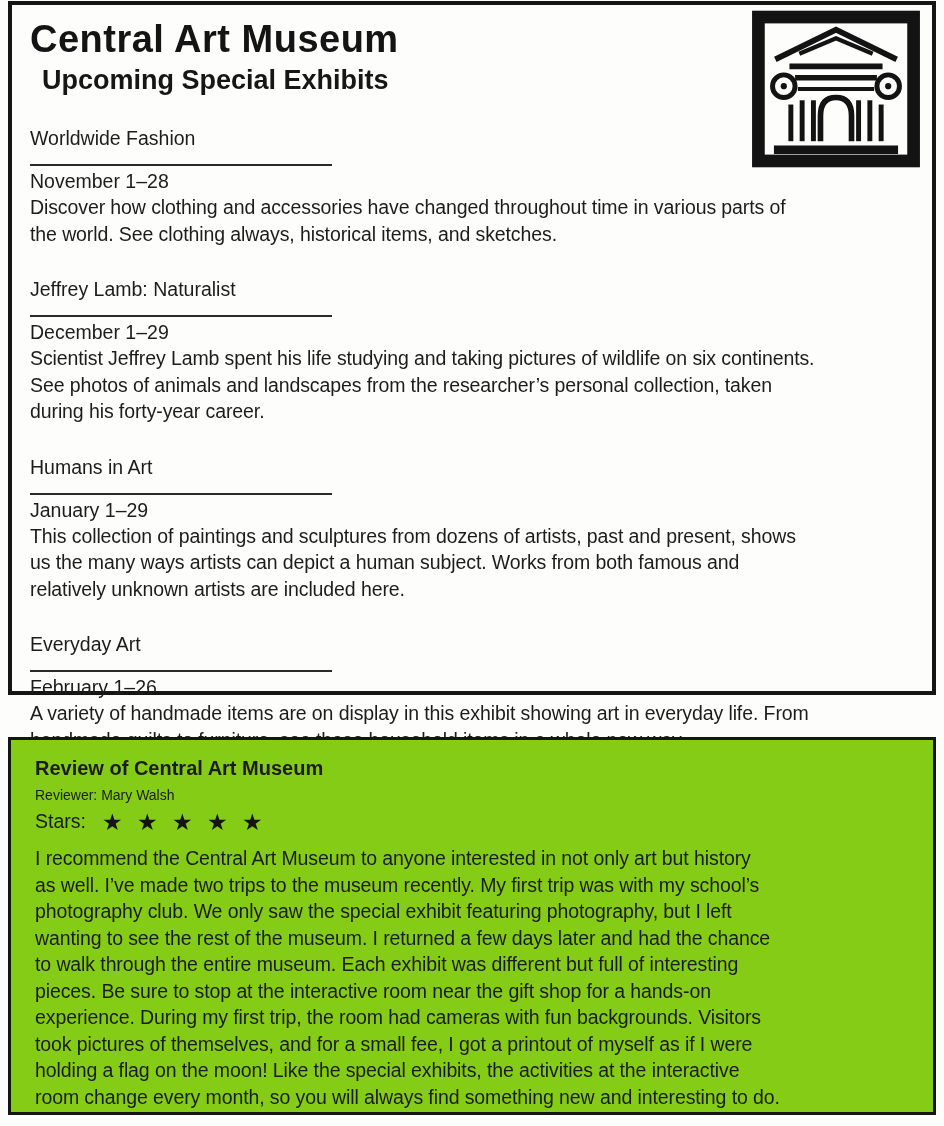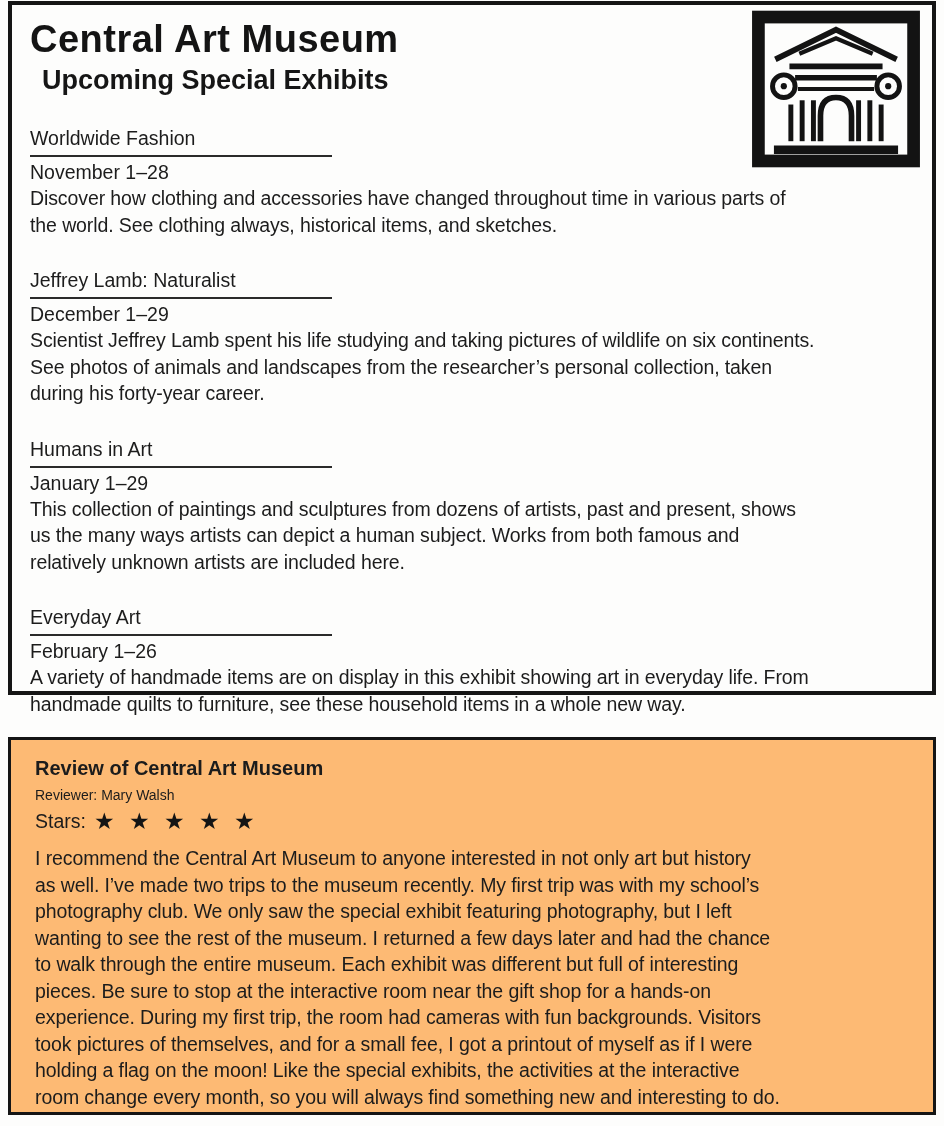--- a/index.html
+++ b/index.html
@@ -42,57 +42,57 @@
     width: 172px; height: 158px;
     color: #131313;
   }
   .exhibit { margin-top: 30px; width: 886px; }
   .exhibit-name {
     display: inline-block;
     min-width: 302px;
     font-size: 19.5px;
     line-height: 24px;
     border-bottom: 2px solid #2a2a2a;
-    padding-bottom: 5px;
+    padding-bottom: 14px;
   }
   .exhibit-dates {
     font-size: 19.5px;
     line-height: 26px;
     margin-top: 2px;
   }
   .exhibit-desc, .review-body {
     font-size: 19.5px;
     line-height: 26.5px;
     white-space: pre-line;
     letter-spacing: -0.1px;
   }
   
   .review-box {
     position: absolute;
     left: 8px; top: 737px;
     width: 928px; height: 378px;
     border: 3px solid #151515;
-    background: #fdba74;
+    background: #84cc16;
     padding: 15px 18px 0 24px;
   }
   .review-title {
     font-size: 20px;
     font-weight: 700;
     line-height: 27px;
   }
   .review-line {
     font-size: 14px;
     line-height: 26px;
   }
   .stars-row {
     font-size: 19.5px;
     line-height: 27px;
     display: flex;
-    align-items: flex-start;
-    gap: 8px;
+    align-items: center;
+    gap: 16px;
   }
   .stars-glyphs {
     font-size: 23px;
     letter-spacing: 4px;
     color: #141414;
     line-height: 1;
     padding-top: 2px;
   }
   .review-body { margin-top: 10px; width: 888px; }
 </style>

